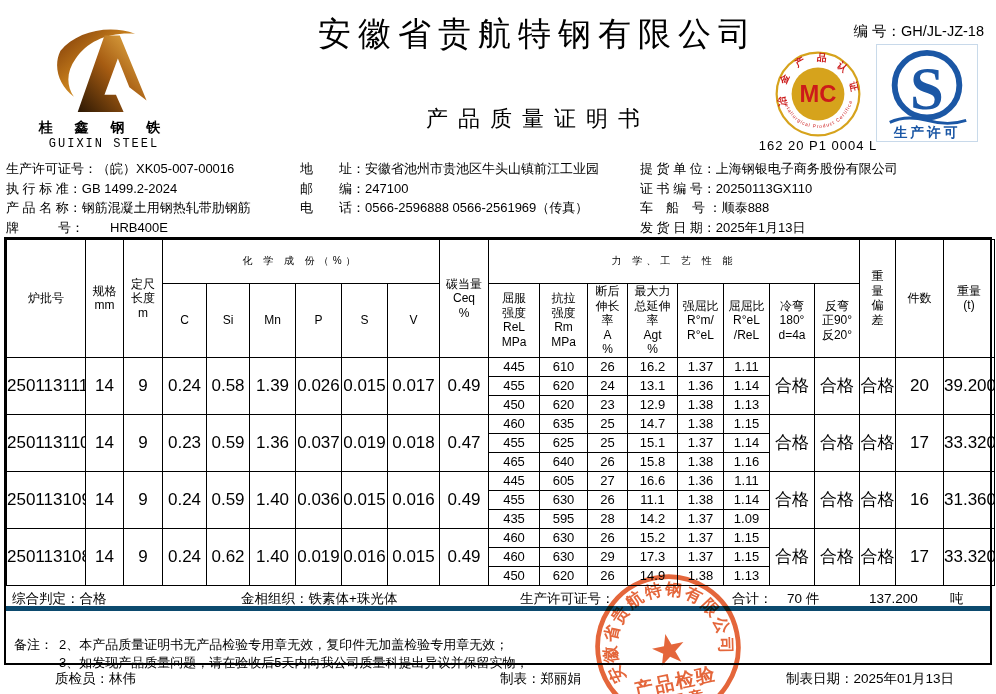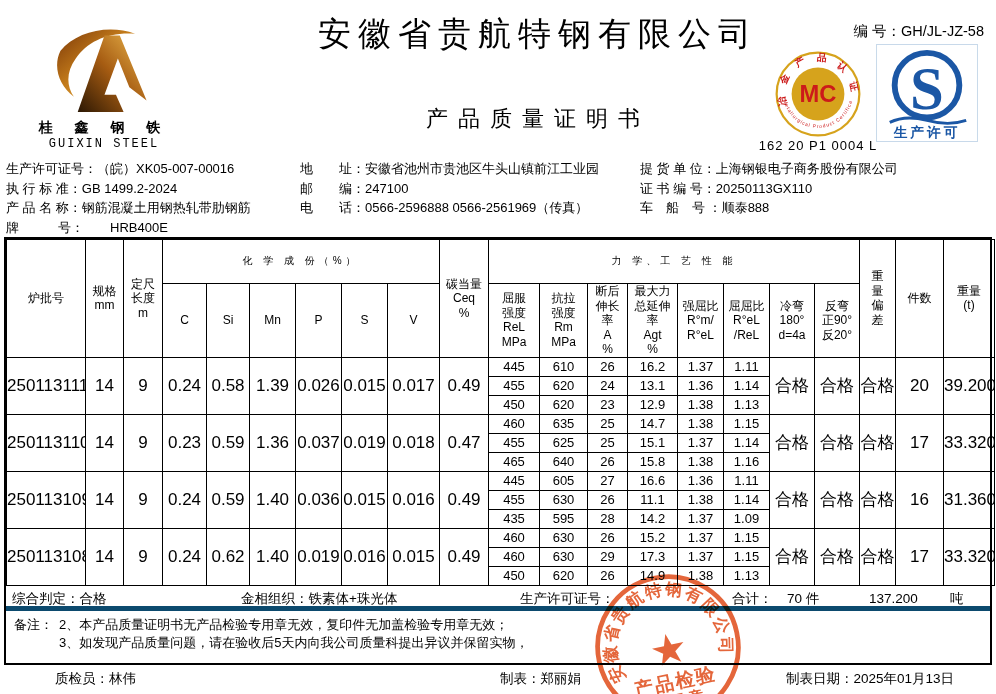--- a/index.html
+++ b/index.html
@@ -41,21 +41,21 @@
   .summary span { position: absolute; white-space: nowrap; }
   .sum-judge { left: 6px; }
   .sum-structure { left: 235px; }
   .sum-seal { left: 514px; }
   .sum-total-label { left: 726px; }
   .sum-pieces { left: 781px; }
   .sum-weight { left: 863px; }
   .sum-unit { left: 944px; }
 
   .notes { position: relative; padding: 5px 0 0 8px; font-size: 13px; line-height: 18.5px; }
-  .notes-row { display: flex; }
+  .notes-row { display: flex; margin-top: 20px; }
   .notes-label { white-space: nowrap; }
   .notes-lines { padding-left: 6px; }
   .notes-lines div { white-space: nowrap; }
 
   
   .footer { position: absolute; left: 0; right: 0; top: 670px; font-size: 13.5px; }
   .footer span { position: absolute; white-space: nowrap; text-align: right; }
   .ft-inspector { left: 55px; }
   .ft-tabulator { left: 500px; }
   .ft-date { left: 786px; }
@@ -88,21 +88,21 @@
     </svg>
     <div class="logo-cn">桂 鑫 钢 铁</div>
     <div class="logo-en">GUIXIN STEEL</div>
   </div>
 
   <div class="title-block">
     <div class="company-title">安徽省贵航特钢有限公司</div>
     <div class="doc-title">产品质量证明书</div>
   </div>
 
-  <div class="serial">编 号：GH/JL-JZ-58</div>
+  <div class="serial">编 号：GH/JL-JZ-18</div>
 
   <div class="mc-badge">
     <svg viewBox="0 0 100 100" width="88" height="88">
       <circle cx="50" cy="50" r="47" fill="#ffffff" style="stroke:var(--mc-gold)" stroke-width="2.5"></circle>
       <circle cx="50" cy="50" r="30" style="fill:var(--mc-gold)"></circle>
       <defs>
         <path id="mcTop" d="M 14.3,63 A 38,38 0 1 1 85.7,63" fill="none"></path>
         <path id="mcBot" d="M 10.9,57 A 40,40 0 0 0 89.1,57" fill="none"></path>
       </defs>
       <text font-size="11" font-weight="bold" style="fill:var(--mc-red)">
@@ -135,20 +135,21 @@
       </div>
     <div class="info-col info-col-middle">
         <div class="info-line"><span>地　　址：</span><span>安徽省池州市贵池区牛头山镇前江工业园</span></div>
         <div class="info-line"><span>邮　　编：</span><span>247100</span></div>
         <div class="info-line"><span>电　　话：</span><span>0566-2596888  0566-2561969（传真）</span></div>
       </div>
     <div class="info-col info-col-right">
         <div class="info-line"><span>提 货 单 位：</span><span>上海钢银电子商务股份有限公司</span></div>
         <div class="info-line"><span>证 书 编 号：</span><span>20250113GX110</span></div>
         <div class="info-line"><span>车　船　号 ：</span><span>顺泰888</span></div>
+        <div class="info-line"><span>发 货 日 期：</span><span>2025年1月13日</span></div>
       </div>
   </div>
 
   <div class="box">
     <table class="qtable">
       <colgroup>
         <col style="width:79px">
           <col style="width:38px">
           <col style="width:39px">
         <col style="width:44px">

